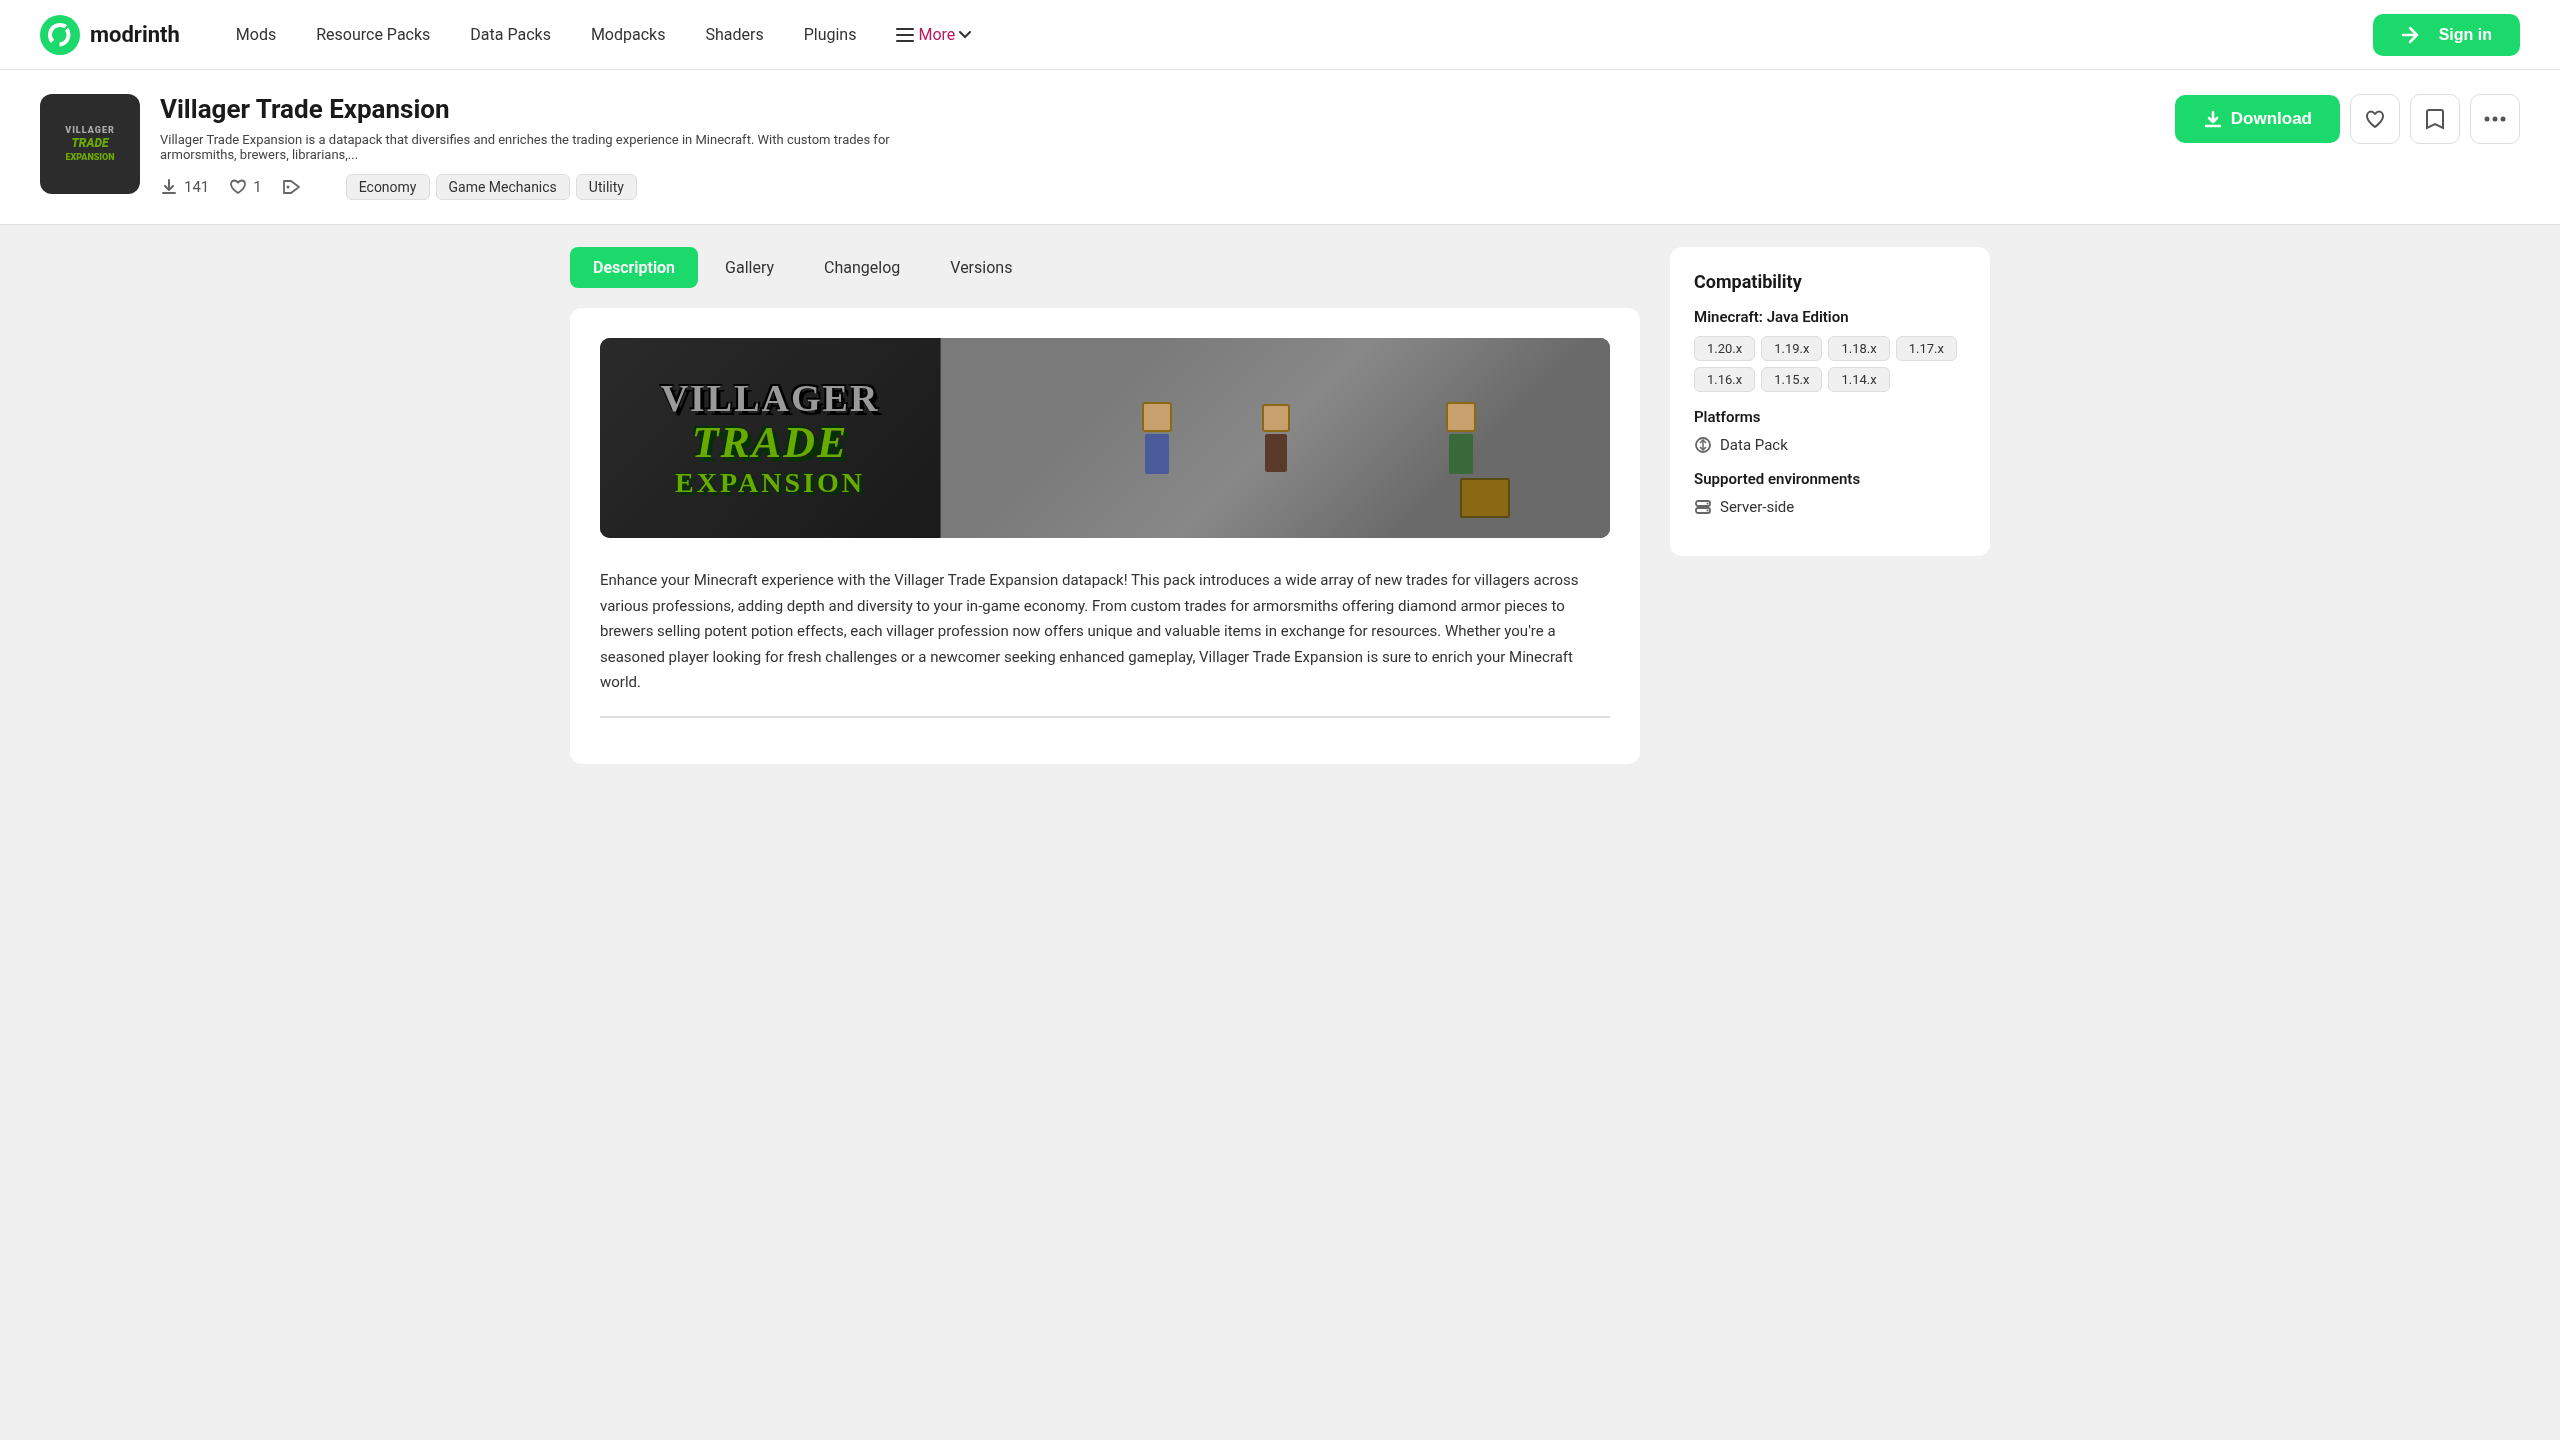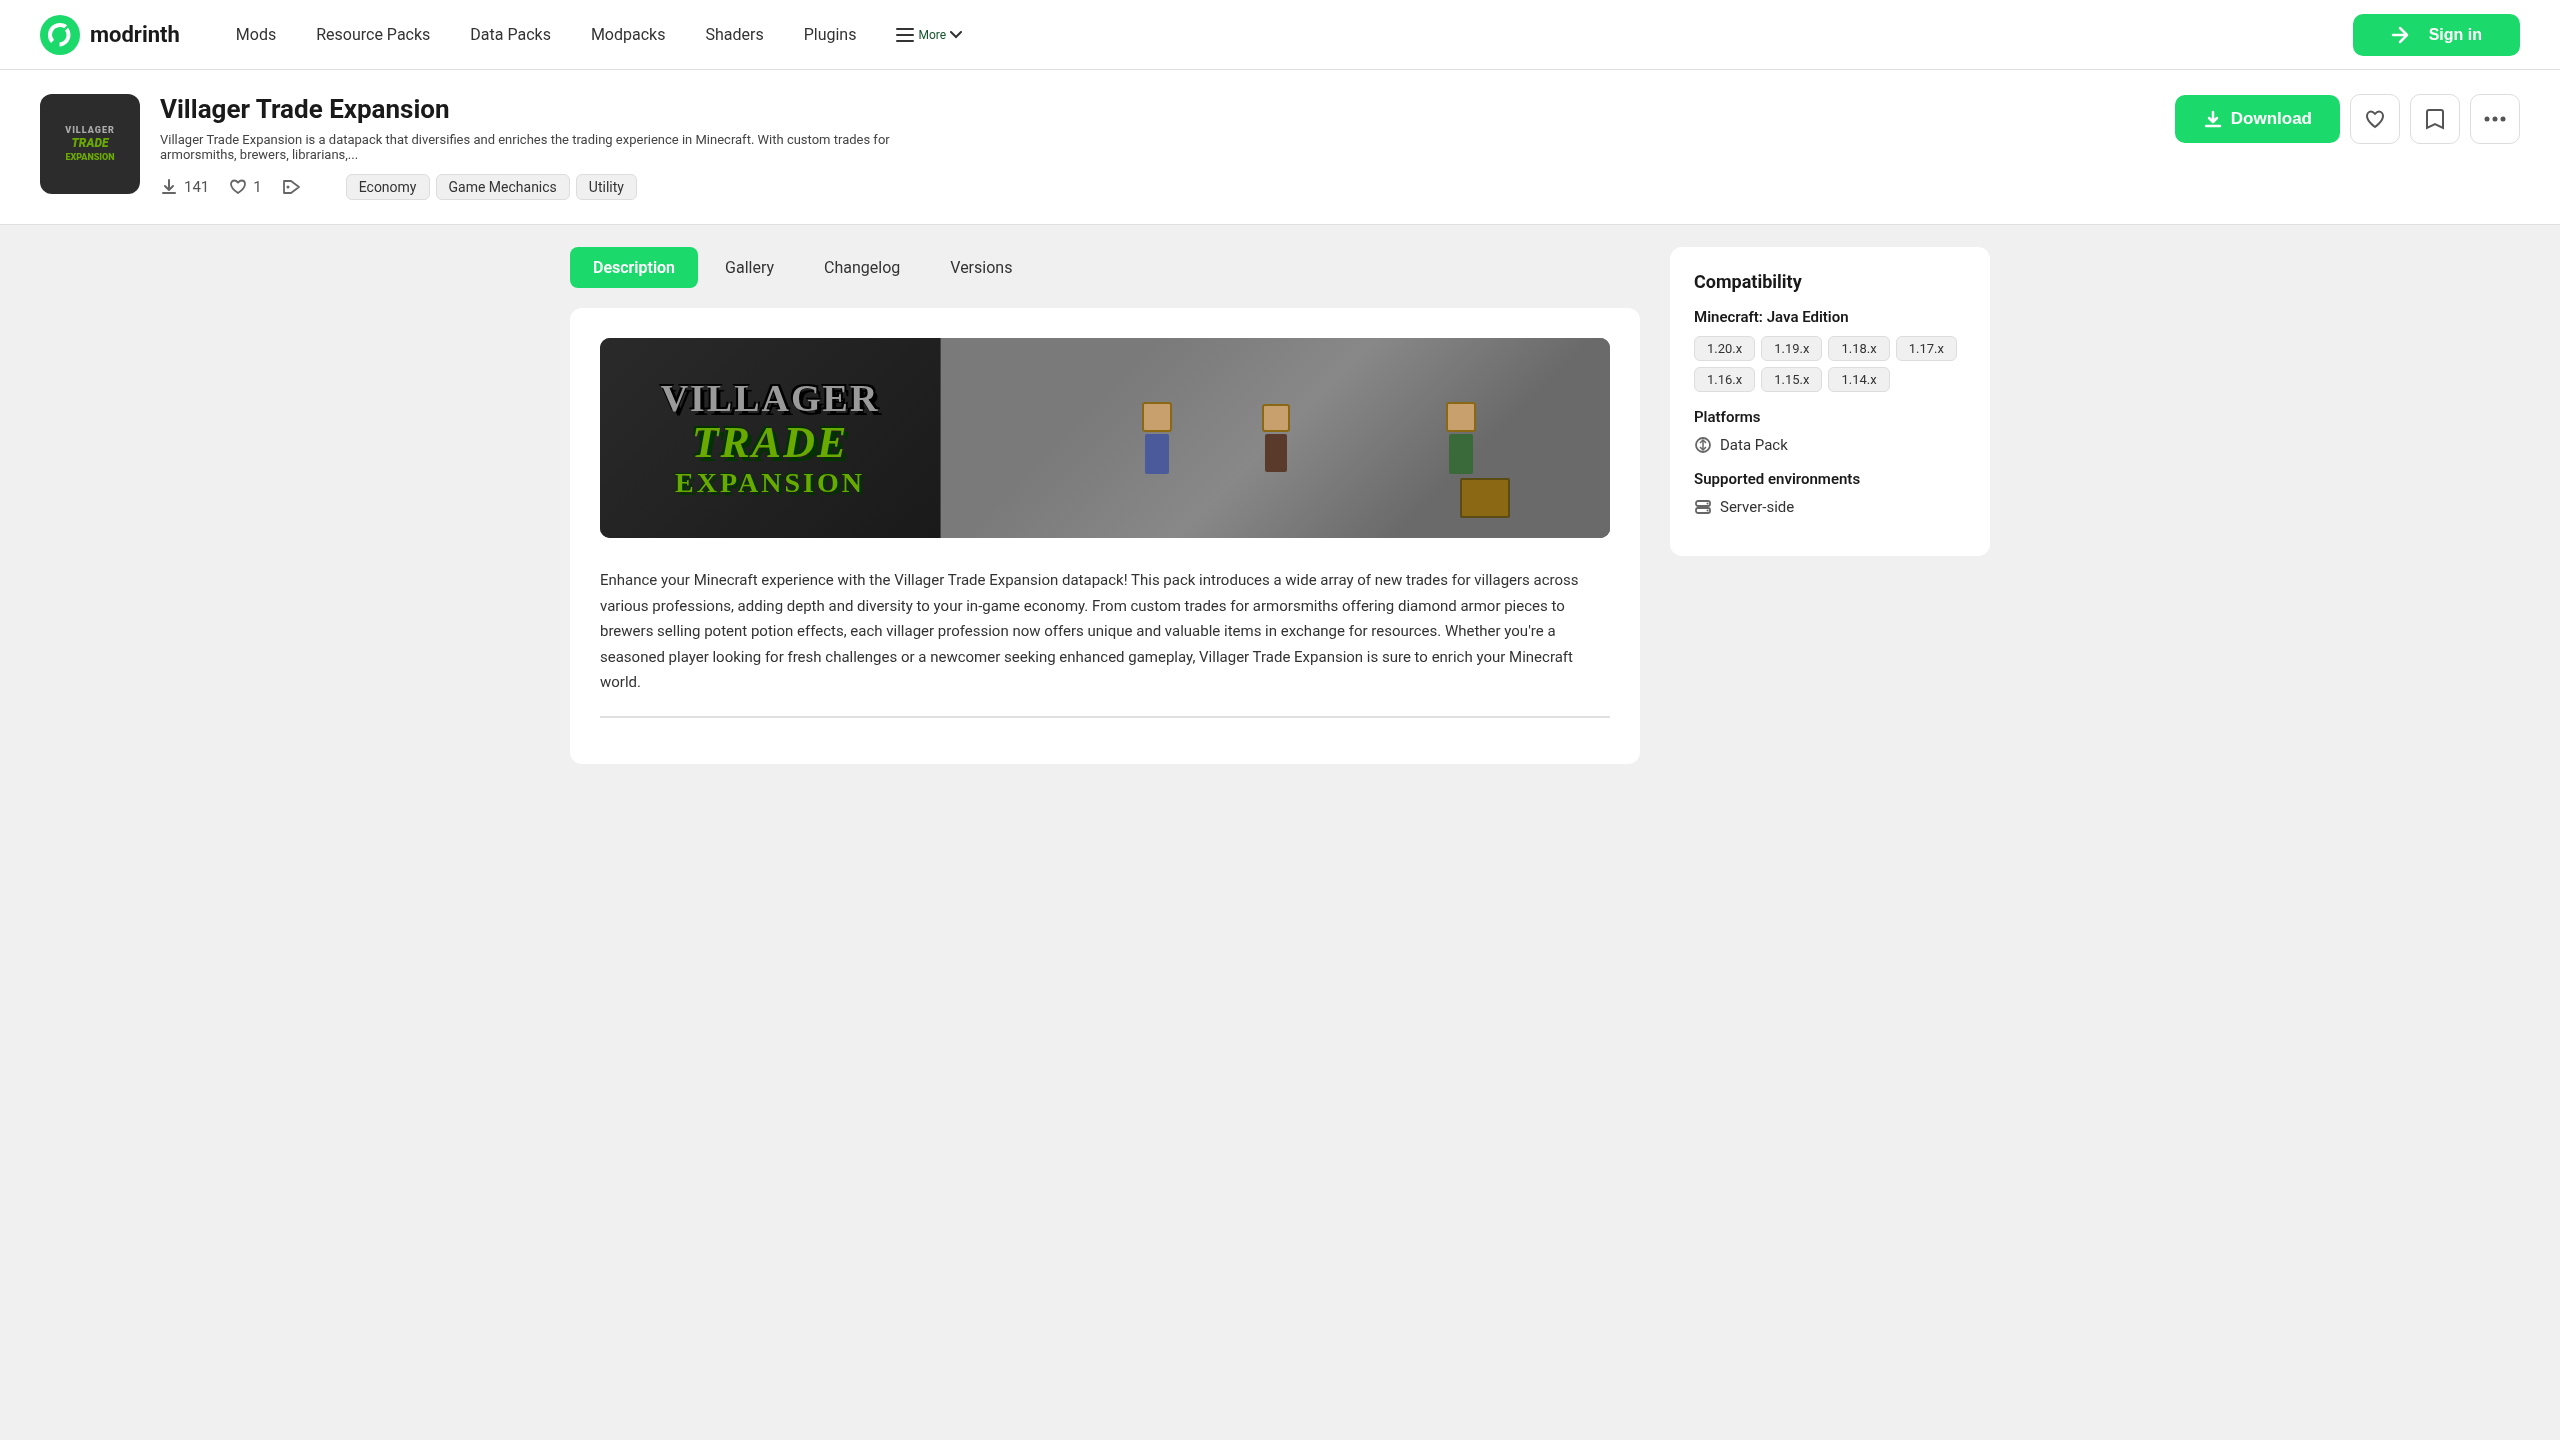--- a/index.html
+++ b/index.html
@@ -43,30 +43,30 @@
       text-decoration: none;
       white-space: nowrap;
     }
     .nav-more {
       display: flex;
       align-items: center;
       gap: 4px;
       padding: 8px 16px;
       border-radius: 8px;
       cursor: pointer;
-      font-size: 12px;
-      color: #14532d;
+      font-size: 16px;
+      color: #be185d;
     }
     .header-right { margin-left: auto; }
     .sign-in-btn {
       background: #1bd96a;
       color: #fff;
       border: none;
       border-radius: 10px;
-      padding: 12px 38px;
+      padding: 12px 28px;
       font-size: 16px;
       font-weight: 600;
       cursor: pointer;
       display: flex;
       align-items: center;
       gap: 20px;
     }
 
     
     .project-header {

